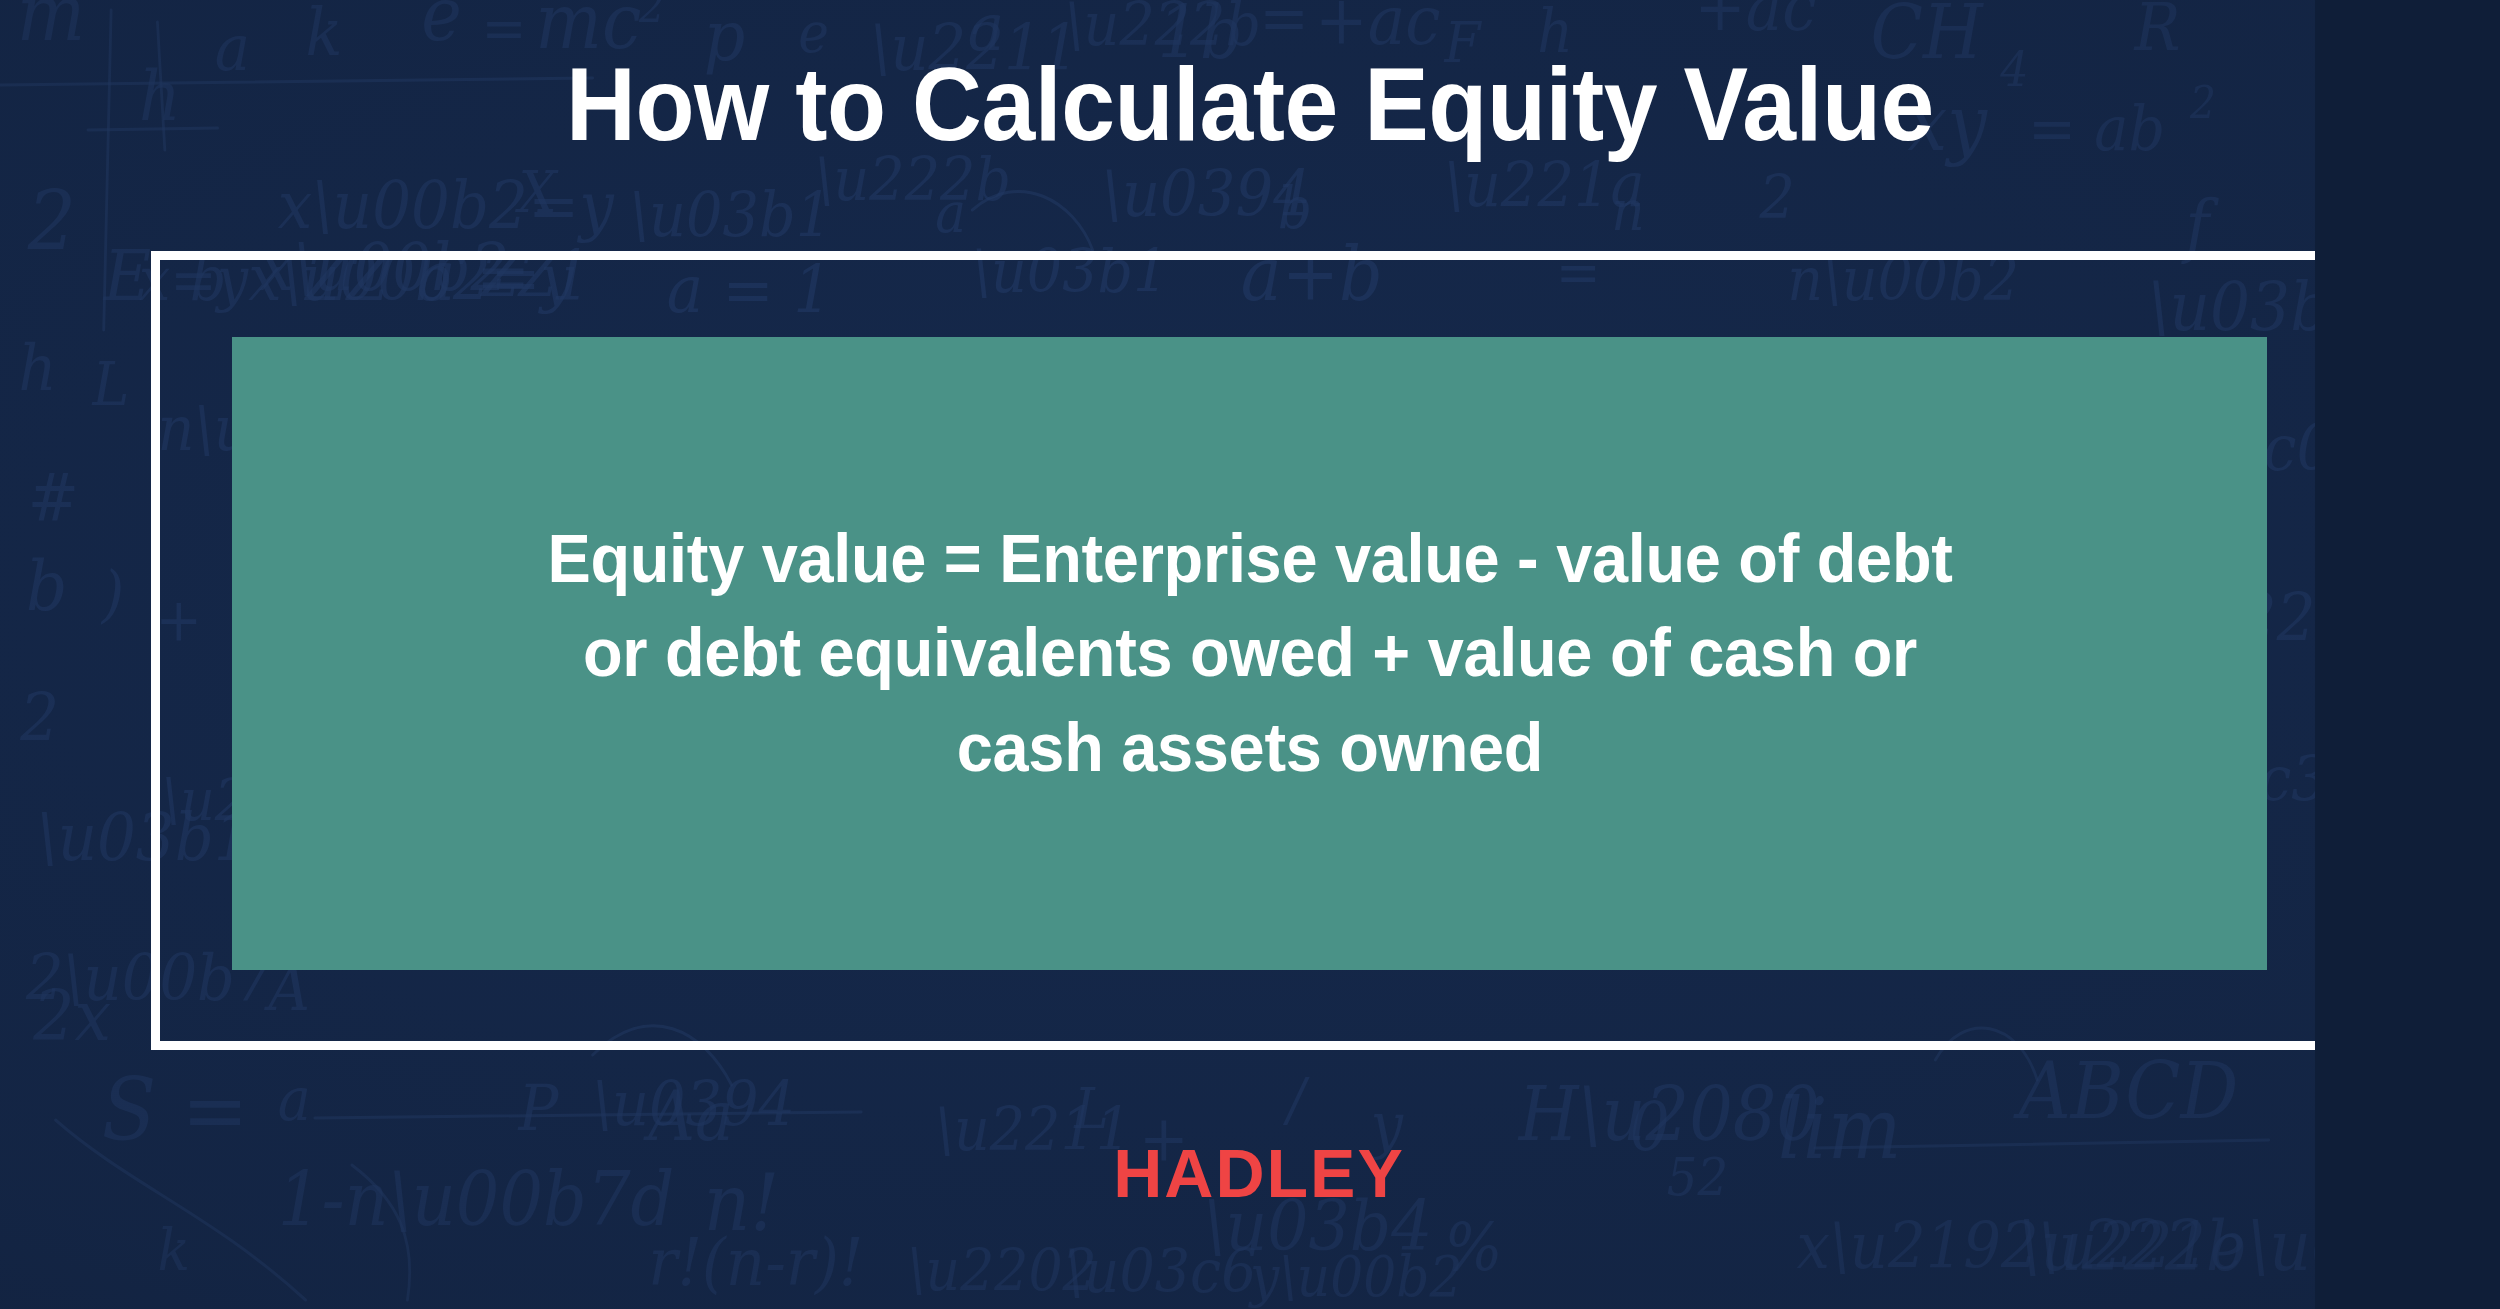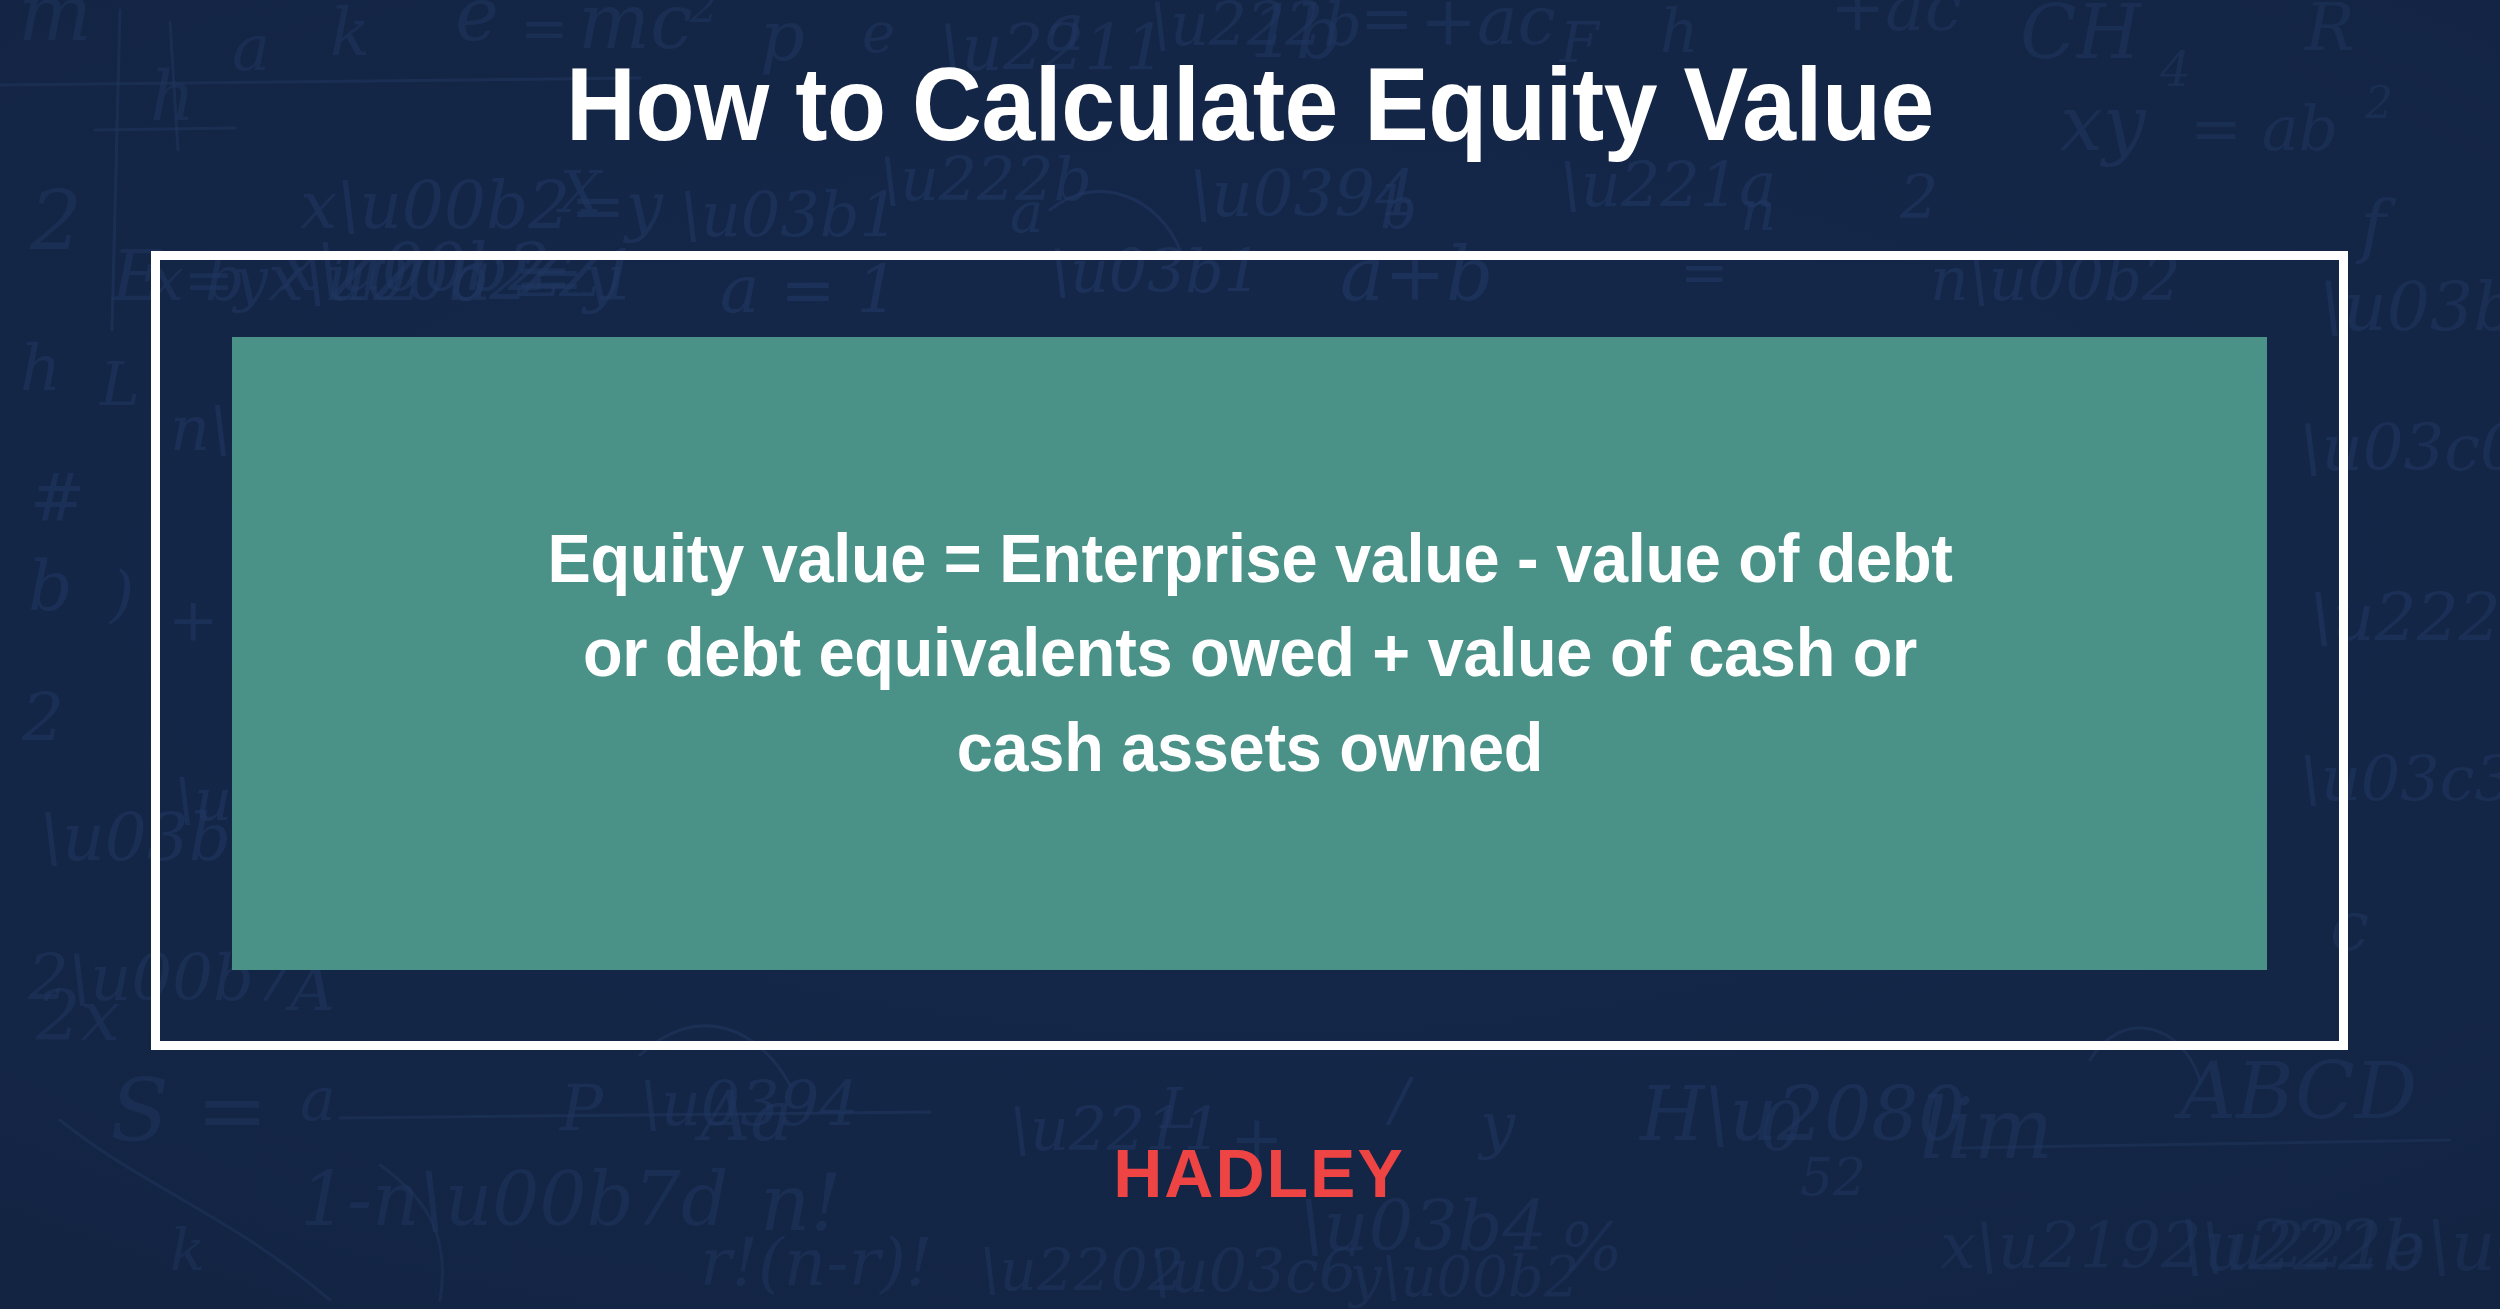--- a/index.html
+++ b/index.html
@@ -2,21 +2,21 @@
 <html><head>
 <meta charset="utf-8">
 <style>
   html, body {
     margin: 0;
     padding: 0;
     background: #0f1e38;
   }
   #stage {
     position: relative;
-    width: 2500px;
+    width: 2315px;
     height: 1309px;
     overflow: hidden;
     background-color: #16294c;
     font-family: "Liberation Sans", sans-serif;
   }
 
   
   #chalk-layer {
     position: absolute;
     inset: 0;

